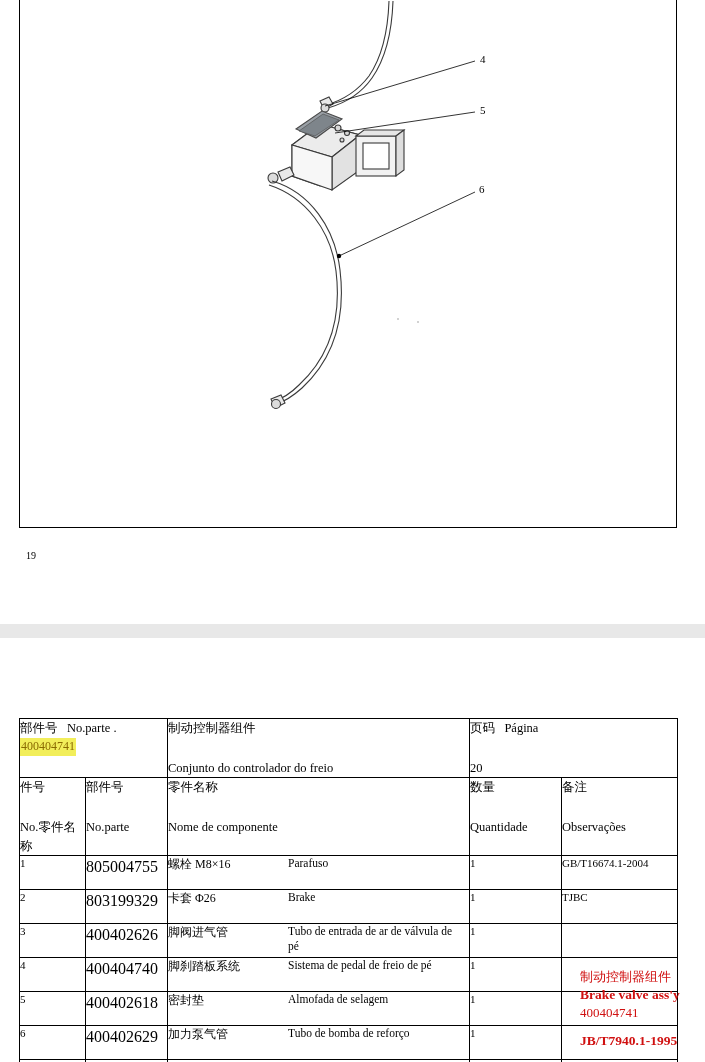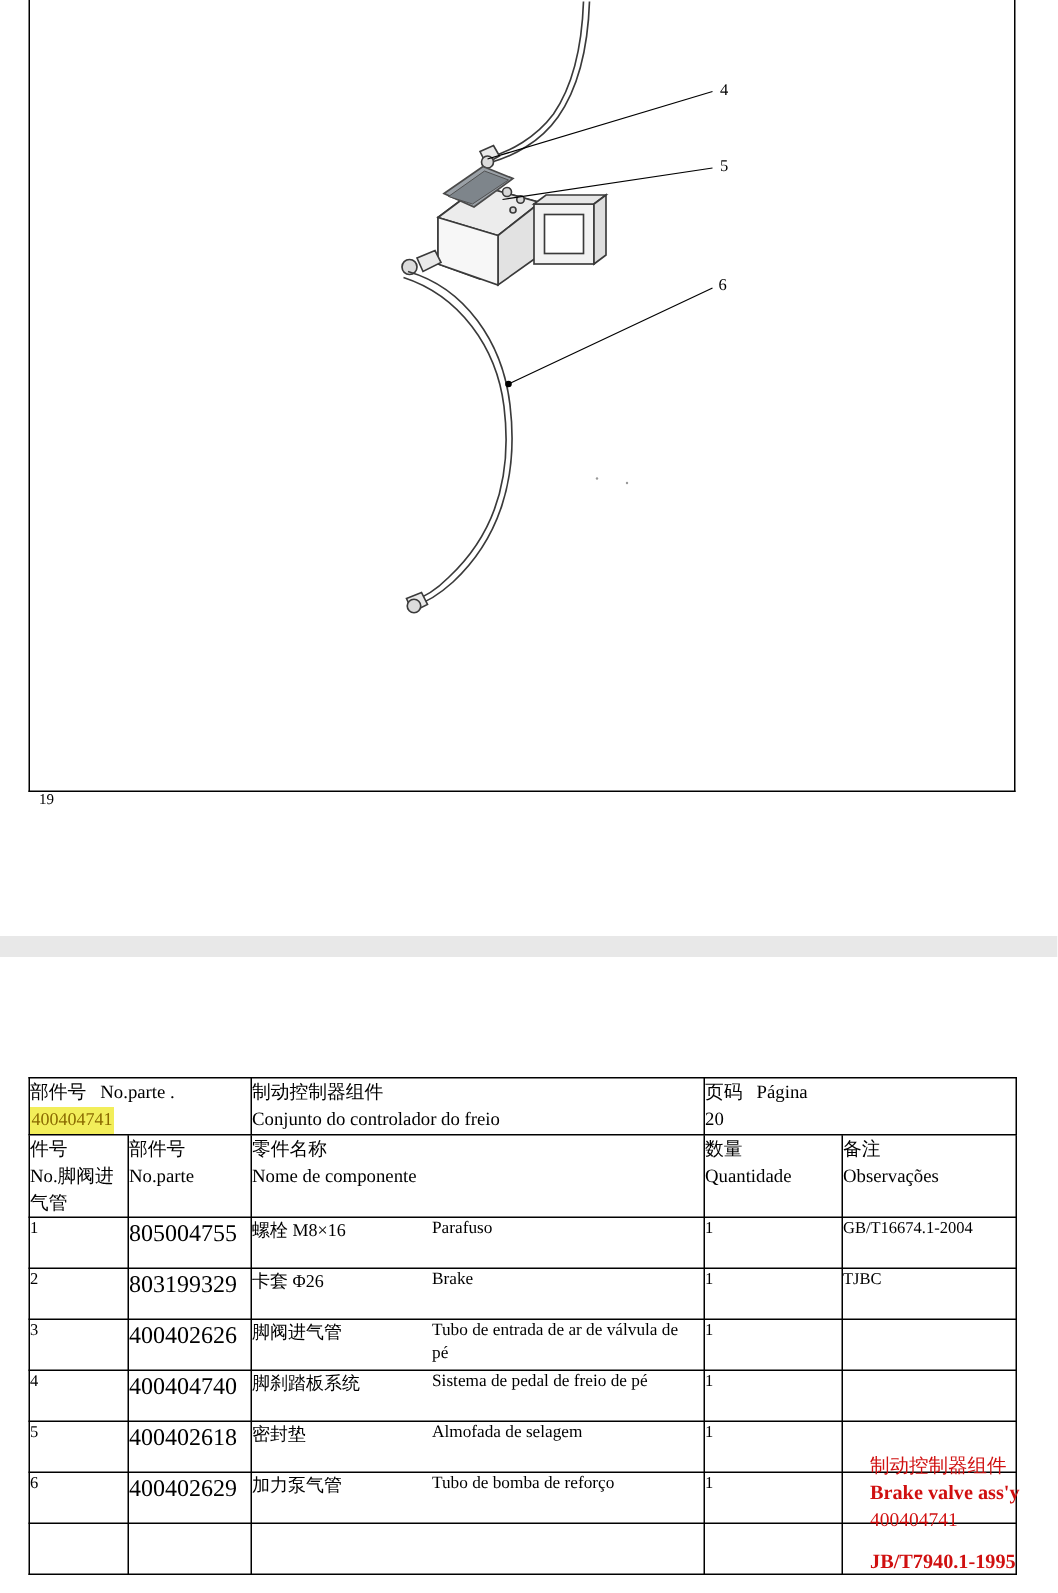--- a/index.html
+++ b/index.html
@@ -26,21 +26,21 @@
     border: 1px solid #000;
     border-top: none;
     box-sizing: border-box;
     background: #fff;
   }
   .illus-svg { display: block; }
 
   .page-num-top {
     position: absolute;
     left: 26px;
-    top: 528px;
+    top: 550px;
     font-size: 10px;
     font-family: "Liberation Serif", serif;
   }
 
   
   .grey-band {
     position: absolute;
     left: 0;
     top: 624px;
     width: 705px;
@@ -67,21 +67,21 @@
     font-weight: normal;
     text-align: left;
   }
   .hdr-cell {
     text-align: center;
     padding: 5px 2px 6px 2px;
     line-height: 1.45;
     font-size: 12.5px;
   }
   .hdr-cell .cn { display: block; }
-  .hdr-cell .pt { display: block; }
+  .hdr-cell .pt { display: block; margin-top: 22px; }
   .highlight {
     background: #f2ee5a;
     color: #8a6a00;
     display: inline-block;
     padding: 0 1px;
   }
   .pn-cell {
     text-align: center;
     font-size: 12px;
     color: #7a5c00;
@@ -223,21 +223,21 @@
             &nbsp;
             <span>Página</span>
           </span>
           <span class="pt">20</span>
         </td>
       </tr>
 
       <tr>
         <td class="hdr-cell">
           <span class="cn">件号</span>
-          <span class="pt">No.脚阀进气管</span>
+          <span class="pt">No.零件名称</span>
         </td>
         <td class="hdr-cell">
           <span class="cn">部件号</span>
           <span class="pt">No.parte</span>
         </td>
         <td class="hdr-cell">
           <span class="cn">零件名称</span>
           <span class="pt">Nome de componente</span>
         </td>
         <td class="hdr-cell">

